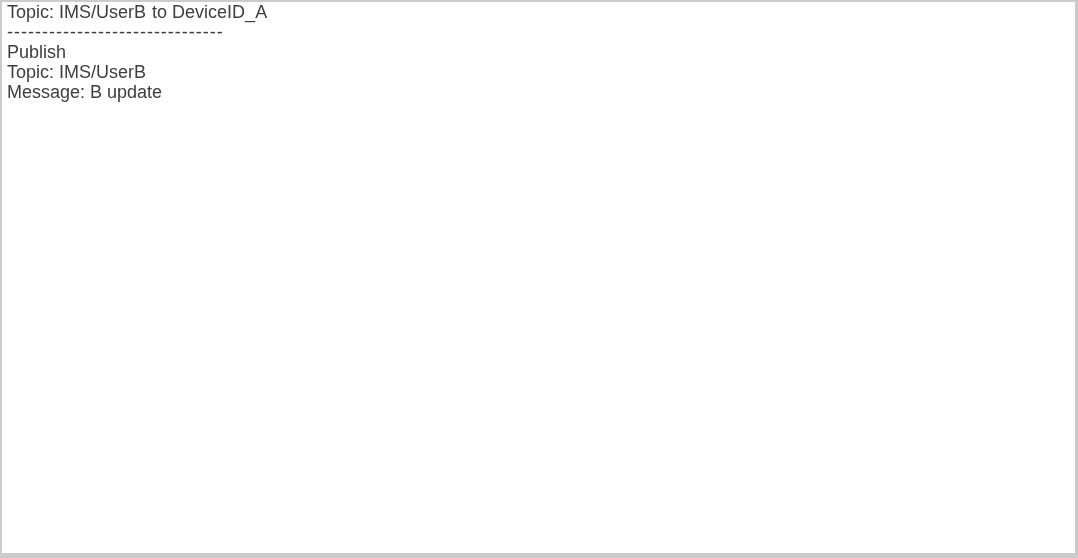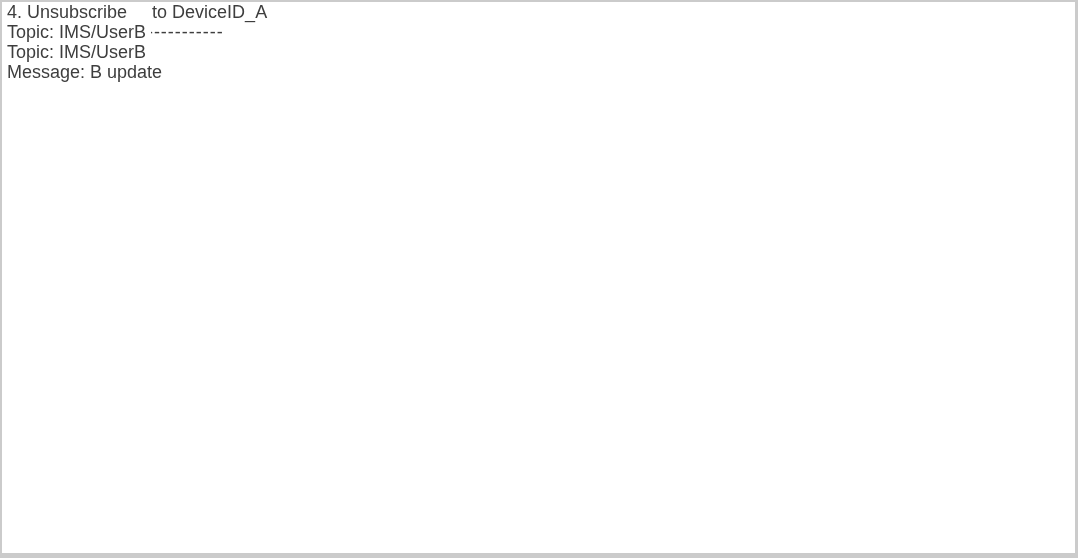--- a/index.html
+++ b/index.html
@@ -183,27 +183,27 @@
       <div>Message: B update</div>
     </div>
   </div>
 
   <div>
     <div class="mline m3-line"></div>
     <div class="arr-l m3-arrow"></div>
     <div class="mlabel m3-label">
       <div>3. Send message to DeviceID_A</div>
       <div class="dash-row">-------------------------------</div>
+      <div>Publish</div>
       <div>Topic: IMS/UserB</div>
       <div>Message: B update</div>
     </div>
   </div>
 
   <div>
     <div class="mline m4-line"></div>
     <div class="arr-r m4-arrow"></div>
     <div class="mlabel m4-label">
-      <div>4. Unsubscribe</div>
       <div>Topic: IMS/UserB</div>
     </div>
   </div>
 
 </div>
 
 </body></html>

